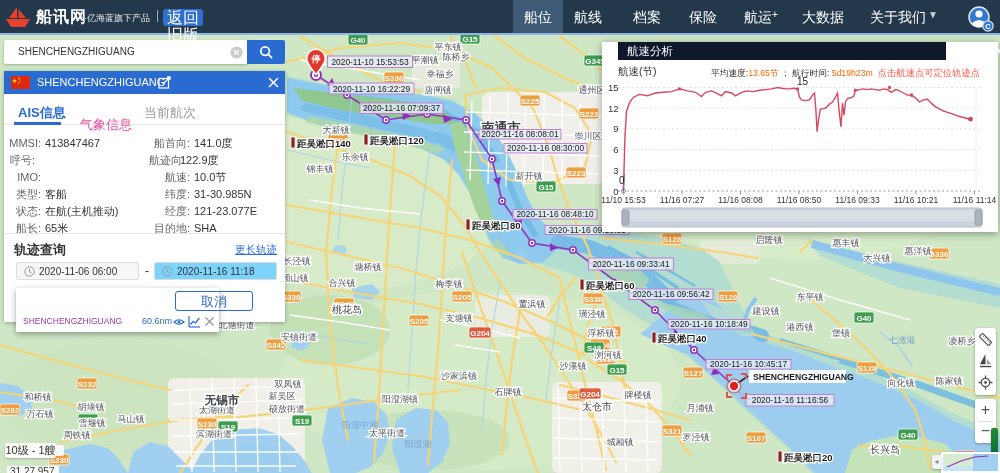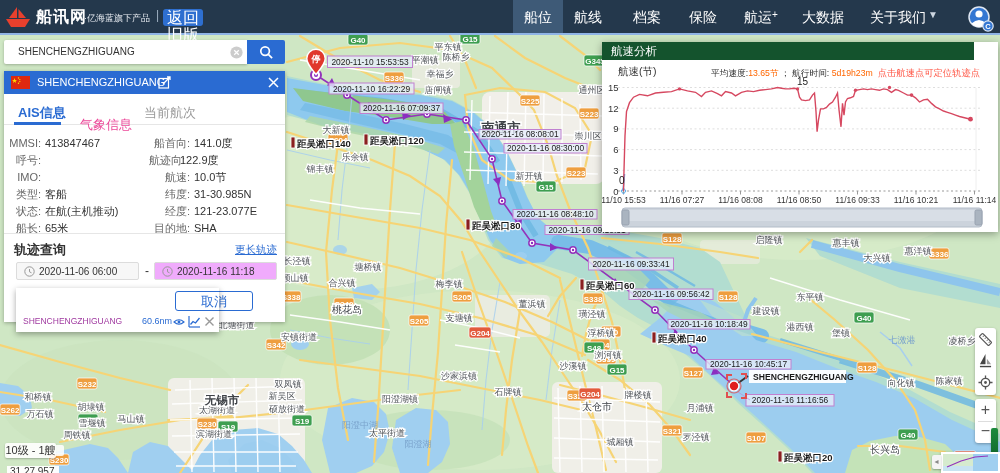--- a/index.html
+++ b/index.html
@@ -518,21 +518,21 @@
     <span class="abs" style="left:140px;top:10px;font-size:13px;color:#999">当前航次</span>
   </div>
 </div>
 
 <div class="abs" style="left:4px;top:71px;width:281px">
   <div class="abs" style="left:0;top:64px;width:281px;font-size:11px;line-height:17px;color:#333">
     <div class="abs" style="left:0;top:0;width:37px;text-align:right;color:#666">MMSI:</div>
         <div class="abs" style="left:41px;top:0">413847467</div>
     <div class="abs" style="left:145px;top:0;width:41px;text-align:right;color:#666">船首向:</div>
         <div class="abs" style="left:190px;top:0">141.0度</div>
-    <div class="abs" style="left:0;top:17px;width:37px;text-align:right;color:#666">呼号:</div>
+    <div class="abs" style="left:0;top:17px;width:37px;text-align:center;color:#666">呼号:</div>
     <div class="abs" style="left:145px;top:17px;width:41px;text-align:left;color:#666">航迹向:</div>
         <div class="abs" style="left:176px;top:17px">122.9度</div>
     <div class="abs" style="left:0;top:34px;width:37px;text-align:right;color:#666">IMO:</div>
     <div class="abs" style="left:145px;top:34px;width:41px;text-align:right;color:#666">航速:</div>
         <div class="abs" style="left:190px;top:34px">10.0节</div>
     <div class="abs" style="left:0;top:51px;width:37px;text-align:right;color:#666">类型:</div>
         <div class="abs" style="left:41px;top:51px">客船</div>
     <div class="abs" style="left:145px;top:51px;width:41px;text-align:right;color:#666">纬度:</div>
         <div class="abs" style="left:190px;top:51px">31-30.985N</div>
     <div class="abs" style="left:0;top:68px;width:37px;text-align:right;color:#666">状态:</div>
@@ -548,21 +548,21 @@
   <div class="abs" style="left:10px;top:170px;font-size:13px;font-weight:bold;color:#333">轨迹查询</div>
   <div class="abs" style="left:231px;top:172px;font-size:10.5px;color:#2a6bd2;text-decoration:underline">更长轨迹</div>
   <div class="abs" style="left:12px;top:191px;width:123px;height:18px;background:#f7f7f7;border:1px solid #dcdcdc;border-radius:2px">
     <svg class="abs" style="left:7px;top:3px" width="11" height="11" viewBox="0 0 11 11">
           <circle cx="5.5" cy="5.5" r="4.7" fill="none" stroke="#999" stroke-width="1"></circle>
           <path d="M5.5,3 L5.5,5.8 L7.5,6.8" stroke="#999" stroke-width="1" fill="none"></path>
         </svg>
     <span class="abs" style="left:22px;top:3px;font-size:10px;color:#333">2020-11-06 06:00</span>
   </div>
   <span class="abs" style="left:141px;top:193px;font-size:12px;color:#333">-</span>
-  <div class="abs" style="left:150px;top:191px;width:123px;height:18px;background:#f0abfc;border:1px solid #dcdcdc;border-radius:2px">
+  <div class="abs" style="left:150px;top:191px;width:123px;height:18px;background:#7dd3fc;border:1px solid #dcdcdc;border-radius:2px">
     <svg class="abs" style="left:7px;top:3px" width="11" height="11" viewBox="0 0 11 11">
           <circle cx="5.5" cy="5.5" r="4.7" fill="none" stroke="#999" stroke-width="1"></circle>
           <path d="M5.5,3 L5.5,5.8 L7.5,6.8" stroke="#999" stroke-width="1" fill="none"></path>
         </svg>
     <span class="abs" style="left:22px;top:3px;font-size:10px;color:#333">2020-11-16 11:18</span>
   </div>
   <div class="abs" style="left:171px;top:220px;width:78px;height:20px;background:#fff;border:1px solid #2a6bd2;border-radius:3px;color:#2a6bd2;font-size:13px;text-align:center;line-height:19px">取消</div>
 </div>
 
 <div class="abs" style="left:16px;top:288px;width:203px;height:44px;box-shadow:0 2px 6px rgba(0,0,0,0.35)">
@@ -578,21 +578,21 @@
           <path d="M1,12 L12,12" stroke="#2a6bd2" stroke-width="1.2"></path>
           <path d="M2.5,9.5 L5,6.5 L7.5,8 L11.5,3" stroke="#2a6bd2" stroke-width="1.3" fill="none"></path>
         </svg>
     <svg class="abs" style="left:188px;top:5px" width="11" height="11" viewBox="0 0 11 11">
           <path d="M1.5,1.5 L9.5,9.5 M9.5,1.5 L1.5,9.5" stroke="#999" stroke-width="1.4"></path>
         </svg>
   </div>
 </div>
 
 <div class="abs" style="left:602px;top:42px;width:396px;height:190px;box-shadow:0 2px 8px rgba(0,0,0,0.35);background:#fff">
-  <div class="abs" style="left:0;top:0;width:372px;height:18px;background:#14532d">
+  <div class="abs" style="left:16px;top:0;width:328px;height:18px;background:#0f172a">
     <span class="abs" style="left:9px;top:2px;font-size:11.5px;color:#fff">航速分析</span>
     <svg class="abs" style="left:376px;top:3px" width="12" height="12" viewBox="0 0 12 12">
           <path d="M1.5,1.5 L10.5,10.5 M10.5,1.5 L1.5,10.5" stroke="#fff" stroke-width="1.4"></path>
         </svg>
   </div>
   <svg class="abs" style="left:0;top:18px" width="396" height="172" viewBox="602 60 396 172">
     <g font-family="Liberation Sans,sans-serif">
     <text x="618" y="75" font-size="10.5" fill="#333">航速(节)</text>
     <text x="711" y="76" font-size="8.7" fill="#333">平均速度:<tspan fill="#ff6600">13.65节</tspan> ；  航行时间: <tspan fill="#ff6600">5d19h23m</tspan></text>
     <text x="980" y="76" font-size="9.3" fill="#ff5544" text-anchor="end">点击航速点可定位轨迹点</text>

